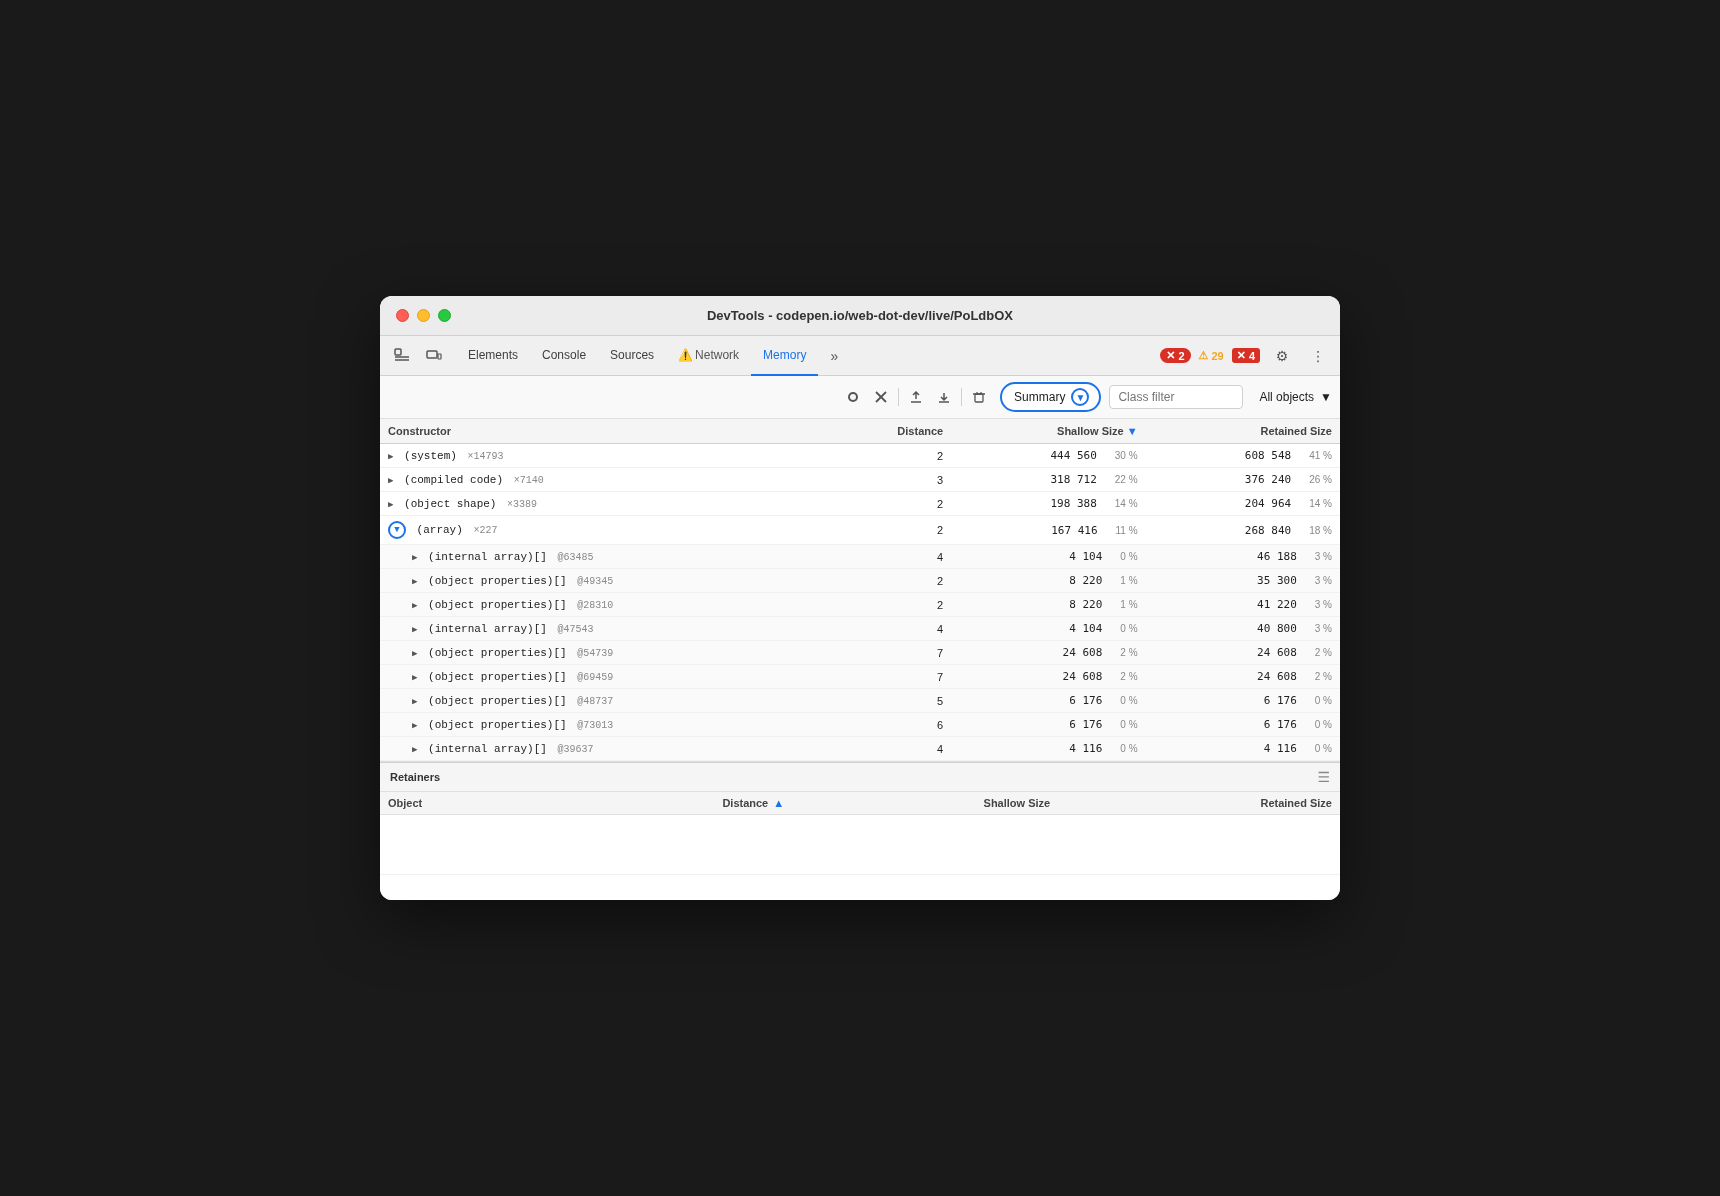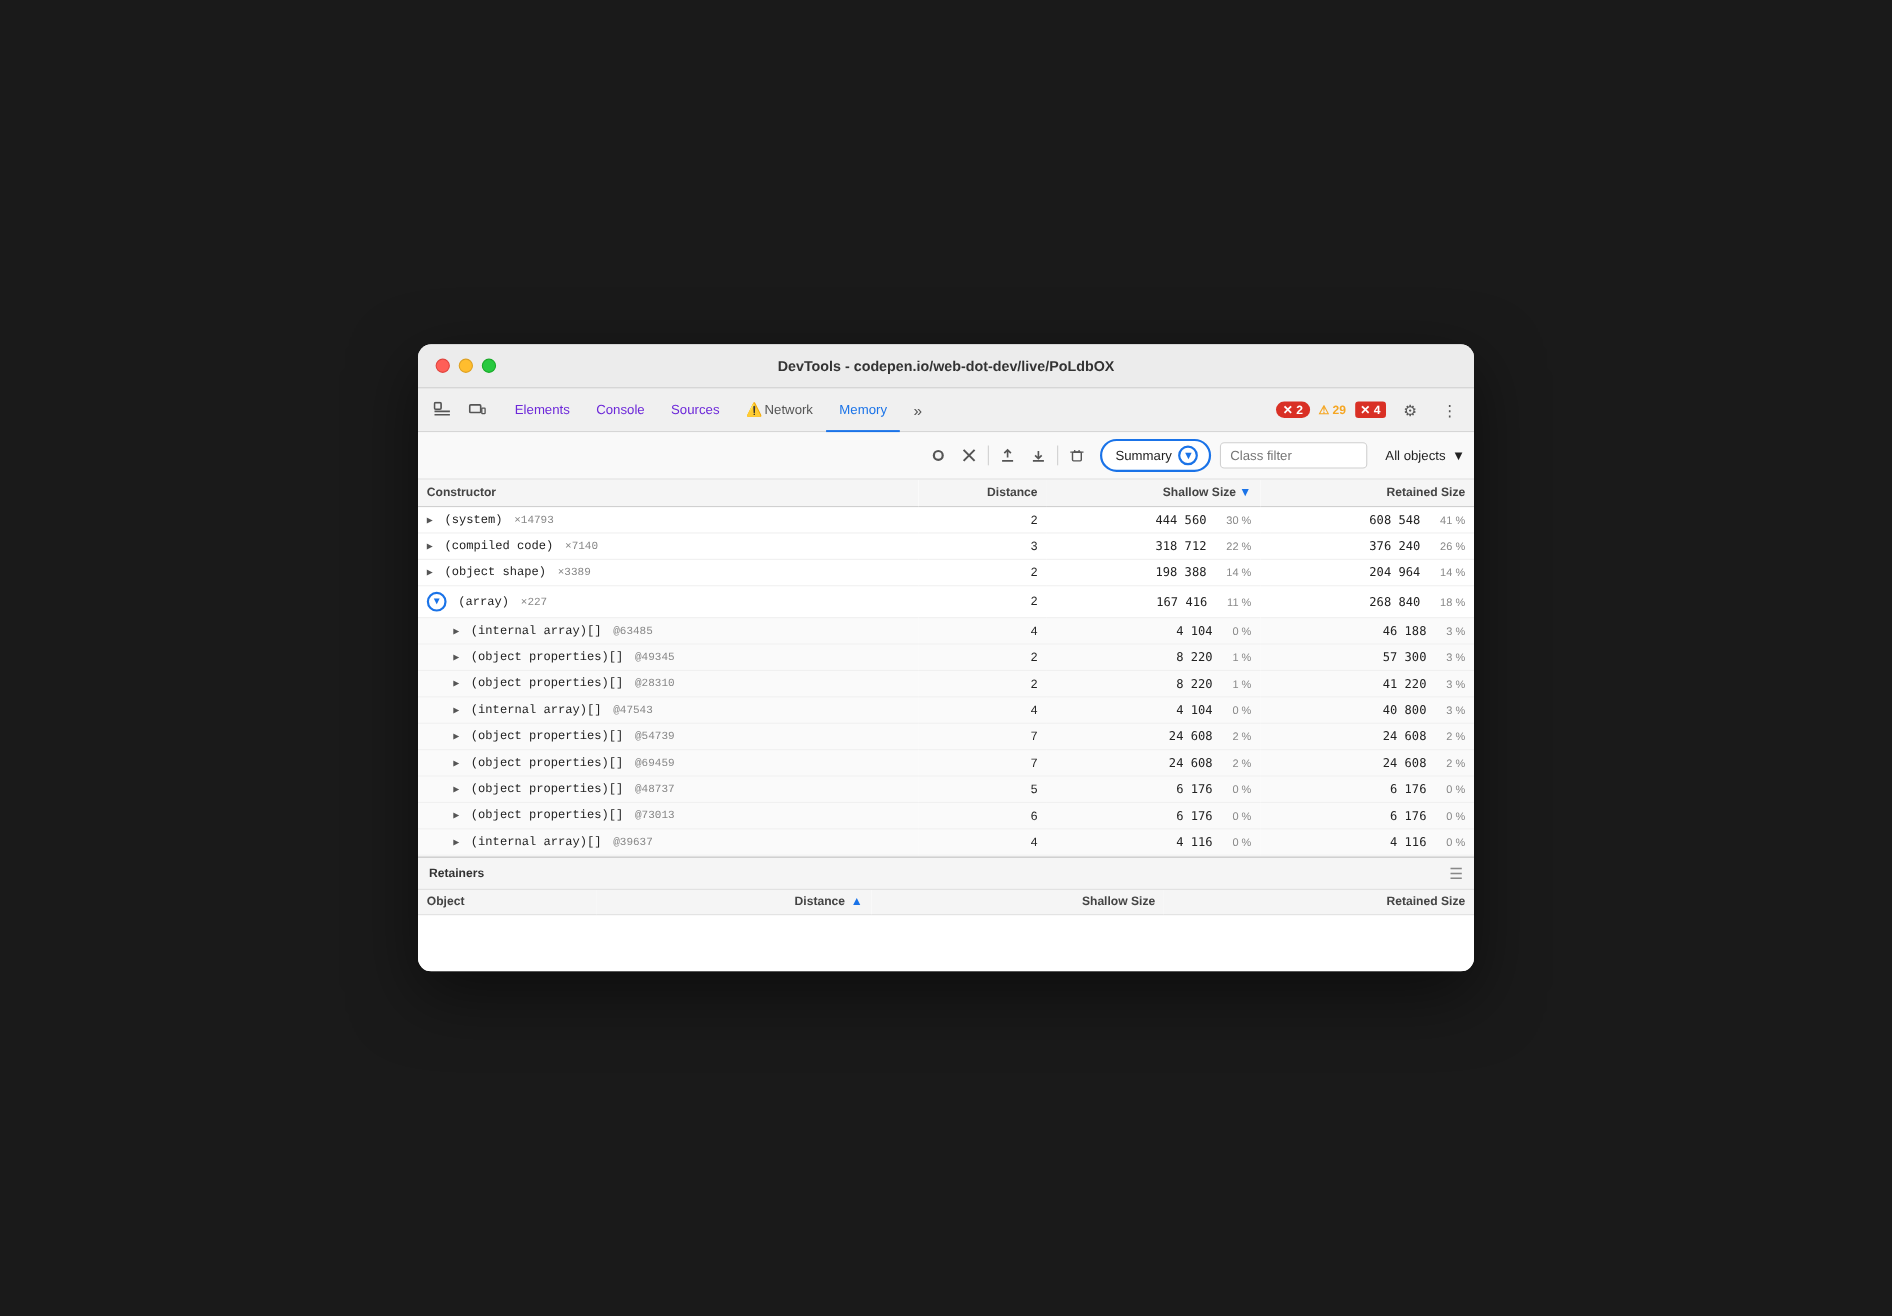--- a/index.html
+++ b/index.html
@@ -77,21 +77,21 @@
       cursor: pointer;
       color: #555;
       font-size: 14px;
     }
     .tab-item {
       padding: 0 12px;
       height: 40px;
       display: flex;
       align-items: center;
       font-size: 12px;
-      color: #6d28d9;
+      color: #404040;
       cursor: pointer;
       white-space: nowrap;
       border-bottom: 2px solid transparent;
     }
     .tab-item.active {
       color: #1a73e8;
       border-bottom: 2px solid #1a73e8;
       font-weight: 500;
     }
     .tab-item.network-tab {
@@ -293,21 +293,21 @@
       margin-right: 4px;
       font-size: 9px;
     }
     .sub-row td { background: #fafafa; }
     .sub-row td.constructor-col { padding-left: 28px; }
     .dim-text { color: #888; font-size: 10px; margin-left: 4px; }
     .size-num { font-family: 'SF Mono', monospace; }
     .size-pct { color: #888; margin-left: 18px; font-size: 10px; }
     
     .retainers-panel {
-      height: 104px;
+      height: 138px;
       border-top: 1px solid #d0d0d0;
     }
     .retainers-header {
       display: flex;
       align-items: center;
       justify-content: space-between;
       padding: 6px 10px;
       background: #f5f5f5;
       border-bottom: 1px solid #e0e0e0;
     }
@@ -576,21 +576,21 @@
                 <td class="constructor-col sub-row" style="padding-left:32px;">
                   <span class="expand-arrow">▶</span>
                   <span>(object properties)[]</span>
                   <span class="dim-text">@49345</span>
                 </td>
                 <td class="right dist-col">2</td>
                 <td class="right">
                   <span class="size-num">8 220</span><span class="size-pct">1 %</span>
                 </td>
                 <td class="right">
-                  <span class="size-num">57 300</span><span class="size-pct">3 %</span>
+                  <span class="size-num">35 300</span><span class="size-pct">3 %</span>
                 </td>
               </tr>
               <tr class="sub-row">
                 <td class="constructor-col sub-row" style="padding-left:32px;">
                   <span class="expand-arrow">▶</span>
                   <span>(object properties)[]</span>
                   <span class="dim-text">@28310</span>
                 </td>
                 <td class="right dist-col">2</td>
                 <td class="right">

